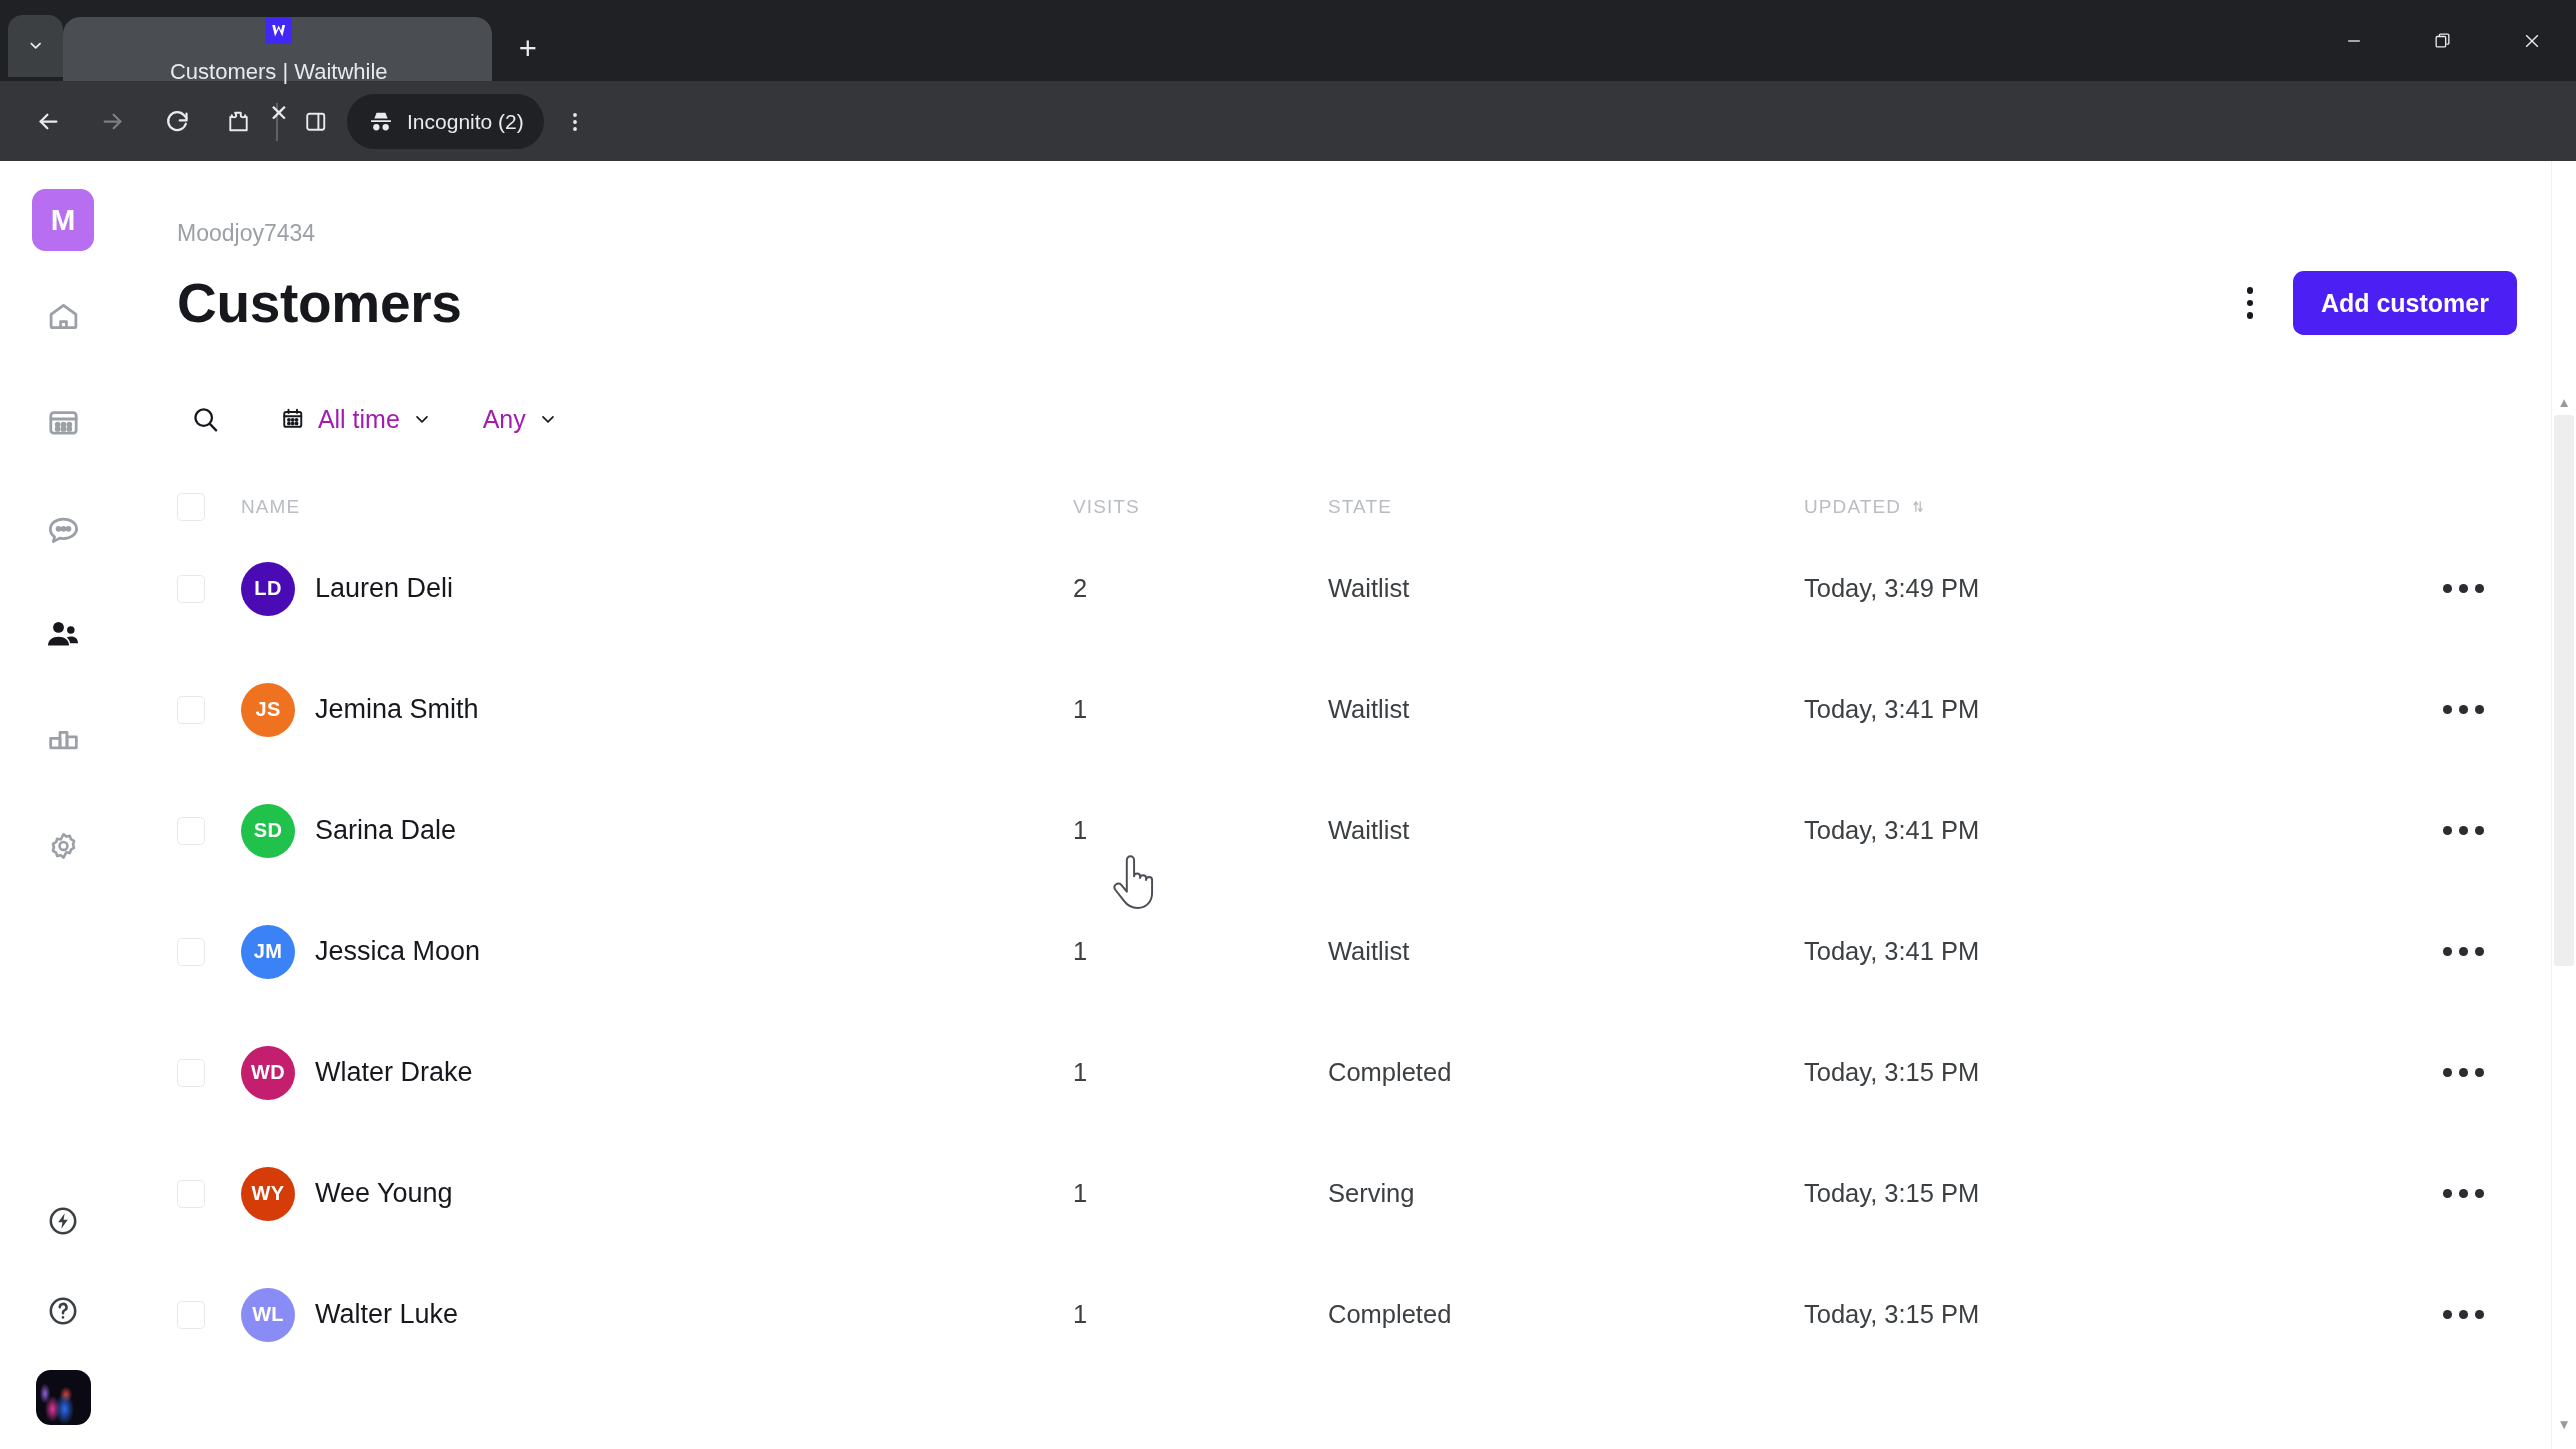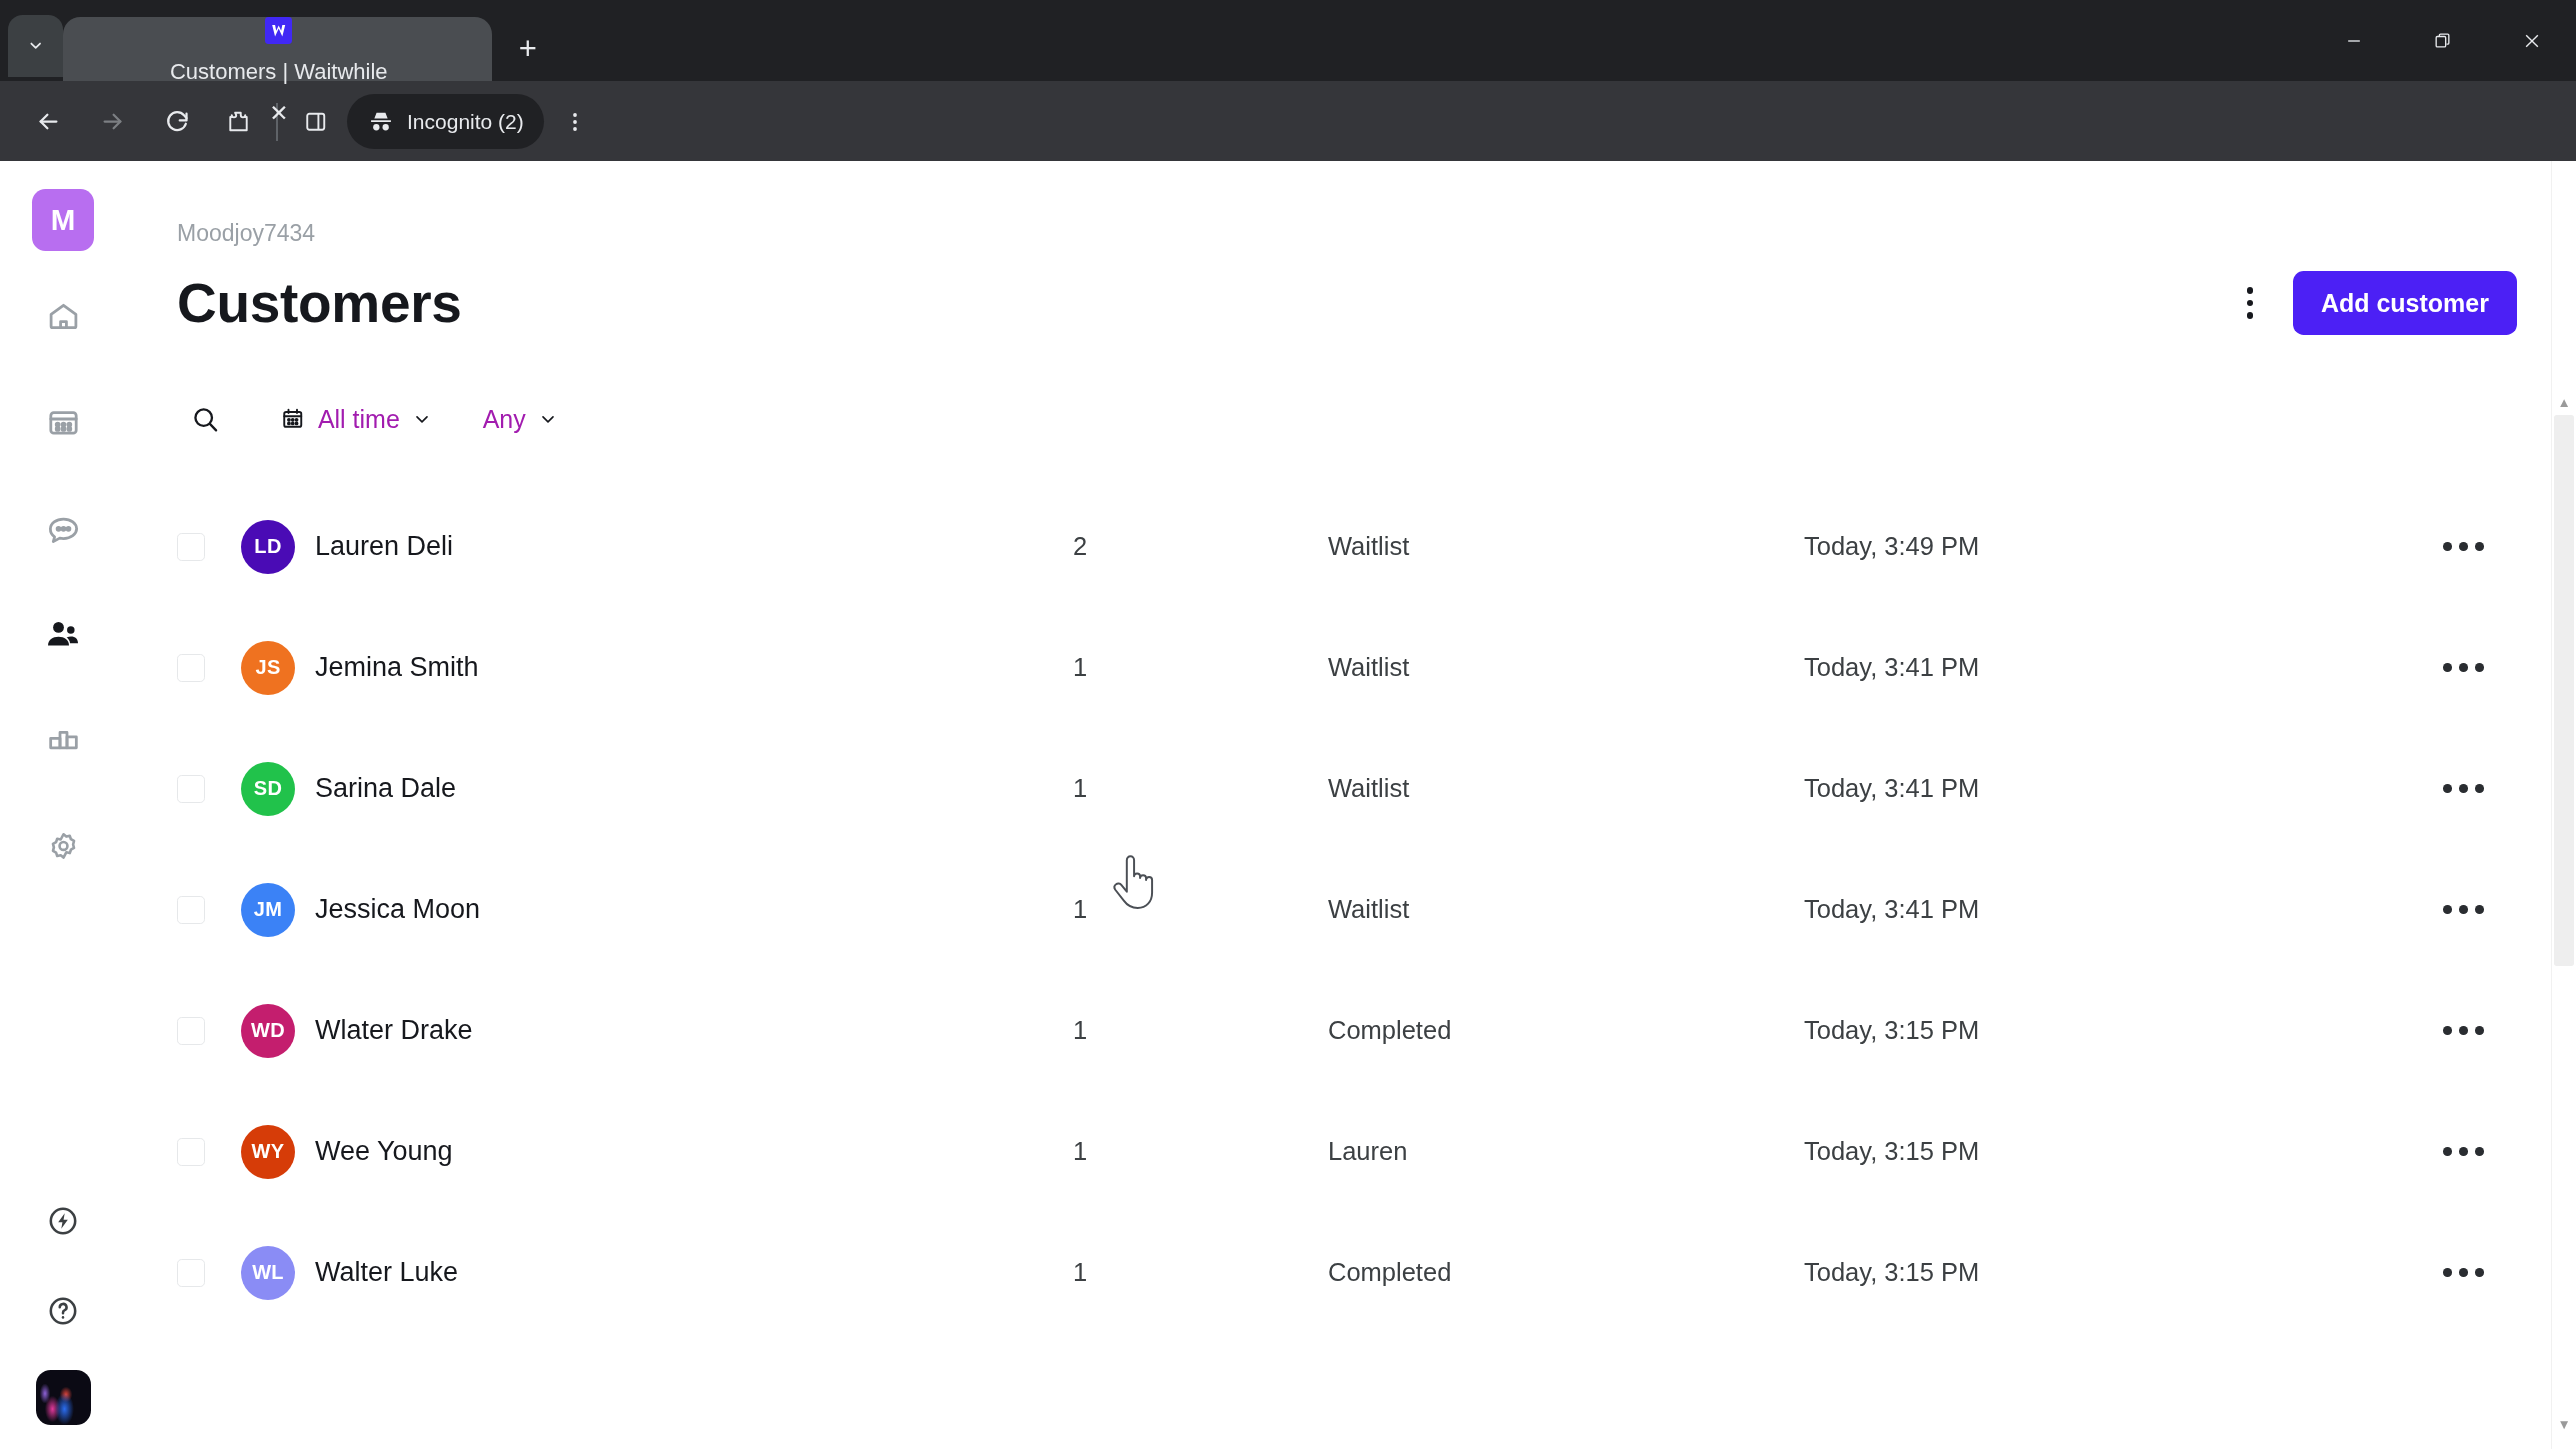--- a/index.html
+++ b/index.html
@@ -535,20 +535,38 @@
 
         <div class="f-chip">
           <span>Any</span>
           <svg width="20" height="20" viewBox="0 0 24 24" fill="none" stroke="#16181d" stroke-width="2" stroke-linecap="round" stroke-linejoin="round">
               <polyline points="6 9.5 12 15.5 18 9.5"></polyline>
             </svg>
         </div>
       </div>
 
       <div class="tbl">
+        <div class="thead">
+          <div class="c-check">
+            <span class="chk"></span>
+          </div>
+          <div class="c-name th">Name</div>
+          <div class="c-visits th">Visits</div>
+          <div class="c-state th">State</div>
+          <div class="c-upd th">
+            <span>Updated</span>
+            <svg width="17.4" height="17.4" viewBox="0 0 24 24" fill="none" stroke="#b9bcc2" stroke-width="1.9" stroke-linecap="round" stroke-linejoin="round">
+                <polyline points="7 9 9.5 5.5 12 9"></polyline>
+                <line x1="9.5" y1="5.8" x2="9.5" y2="18.4"></line>
+                <polyline points="13 15 15.5 18.5 18 15"></polyline>
+                <line x1="15.5" y1="18.2" x2="15.5" y2="5.6"></line>
+              </svg>
+          </div>
+          <div class="c-menu"></div>
+        </div>
 
         <div id="rows">
             <div class="trow">
               <div class="c-check">
                 <span class="chk"></span>
               </div>
               <div class="c-name">
                 <span class="avatar" style="background: rgb(74, 11, 181);">LD</span>
                 <span class="cellname">Lauren Deli</span>
               </div>
@@ -641,21 +659,21 @@
             </div>
             <div class="trow">
               <div class="c-check">
                 <span class="chk"></span>
               </div>
               <div class="c-name">
                 <span class="avatar" style="background: rgb(214, 60, 8);">WY</span>
                 <span class="cellname">Wee Young</span>
               </div>
               <div class="c-visits cell">1</div>
-              <div class="c-state cell-dim">Lauren</div>
+              <div class="c-state cell-dim">Serving</div>
               <div class="c-upd cell-dim">Today, 3:15 PM</div>
               <div class="c-menu">
                 <span class="dots">
                   <i></i>
                   <i></i>
                   <i></i>
                 </span>
               </div>
             </div>
             <div class="trow">

